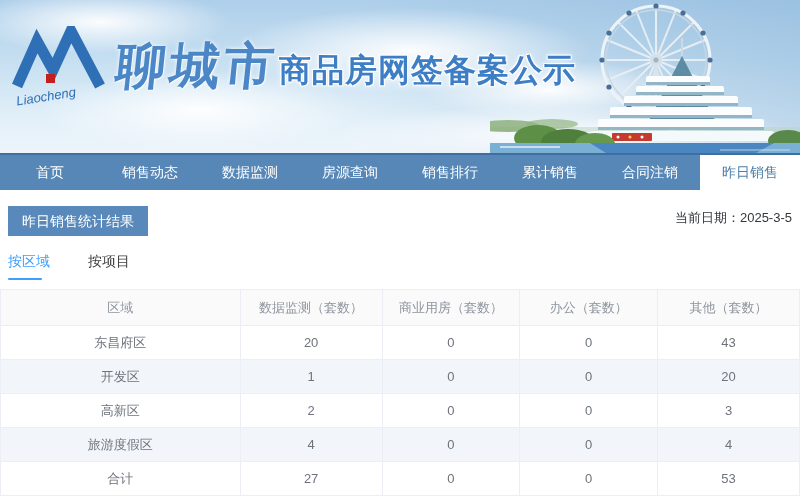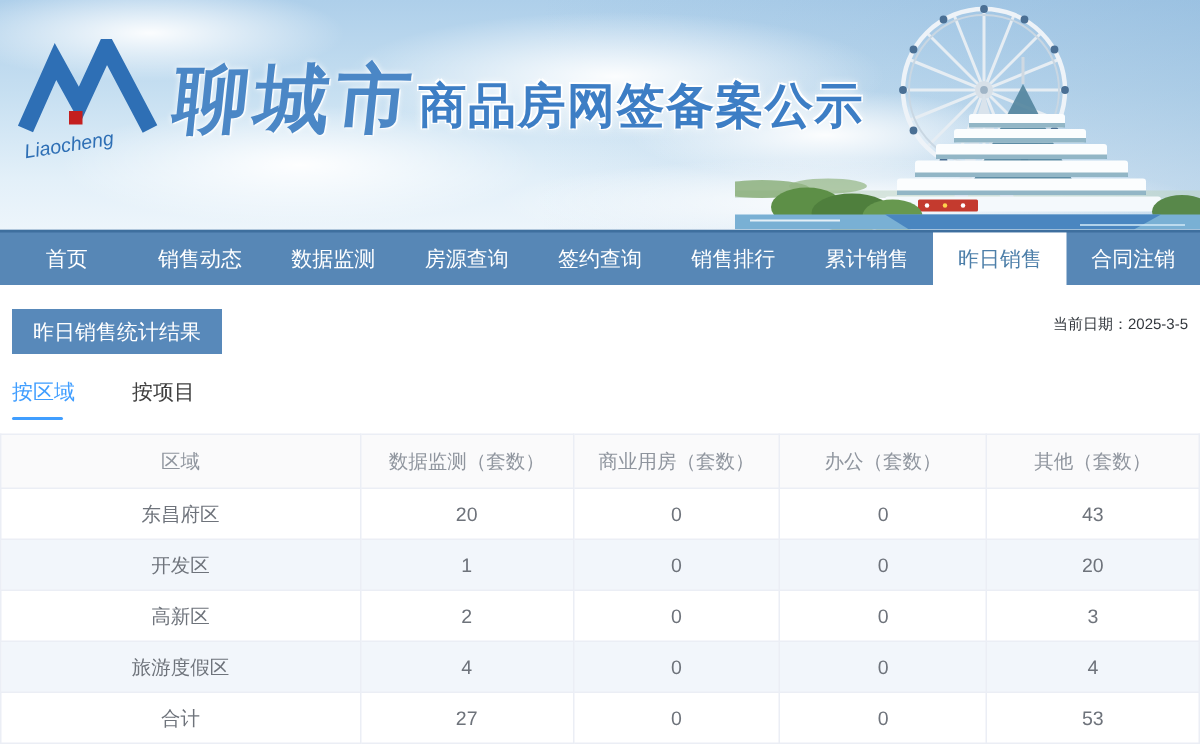--- a/index.html
+++ b/index.html
@@ -35,21 +35,21 @@
   .main-nav { display:flex; width:800px; height:37px; background:#5787b6;
     border-top:2px solid #3e6f9e; }
   .nav-item { flex:1; text-align:center; line-height:35px; font-size:14px;
     color:#ffffff; cursor:pointer; white-space:nowrap; }
   .nav-item.active { background:#ffffff; color:#4d7fa9; }
 
   
   .main-content { position:relative; padding-top:16px; }
   .section-badge { display:inline-block; margin-left:8px; background:#5889ba;
     color:#fff; font-size:14px; padding:8px 14px; line-height:1; }
-  .current-date { position:absolute; top:19px; right:8px; font-size:10px; color:#32373d; }
+  .current-date { position:absolute; top:19px; right:8px; font-size:13px; color:#32373d; }
 
   .tabs { display:flex; gap:38px; margin:16px 0 0 8px; }
   .tab { position:relative; font-size:14px; color:#404040; padding-bottom:10px;
     cursor:pointer; line-height:18px; }
   .tab.active { color:#409eff; }
   .tab.active::after { content:""; position:absolute; left:0; right:8px; bottom:0;
     height:2px; border-radius:2px; background:#409eff; }
 
   .stats-table { width:100%; border-collapse:collapse; table-layout:fixed; margin-top:9px; }
   .stats-table th { height:36px; background:#fafafb; color:#8f959e; font-weight:normal;
@@ -147,25 +147,24 @@
     <span class="brand-city">聊城市</span>
     <span class="brand-title">商品房网签备案公示</span>
   </div>
 </header>
 
 <nav class="main-nav">
   <div class="nav-item">首页</div>
   <div class="nav-item">销售动态</div>
   <div class="nav-item">数据监测</div>
   <div class="nav-item">房源查询</div>
-  <div class="nav-item">签约查询</div>
   <div class="nav-item">销售排行</div>
   <div class="nav-item">累计销售</div>
+  <div class="nav-item">合同注销</div>
   <div class="nav-item active">昨日销售</div>
-  <div class="nav-item">合同注销</div>
 </nav>
 
 <main class="main-content">
   <div class="section-badge">昨日销售统计结果</div>
   <div class="current-date">当前日期：2025-3-5</div>
 
   <div class="tabs">
     <div class="tab active">按区域</div>
     <div class="tab">按项目</div>
   </div>

